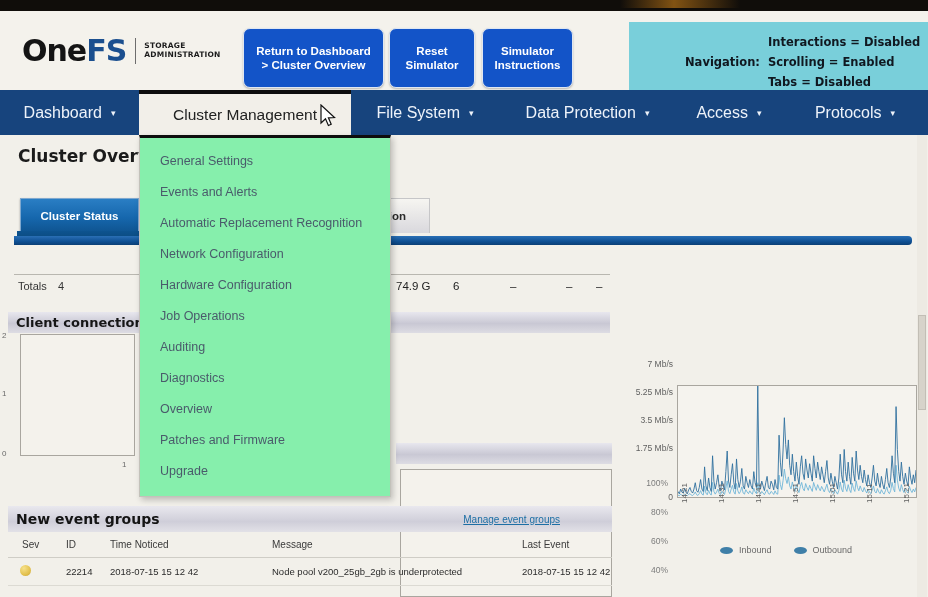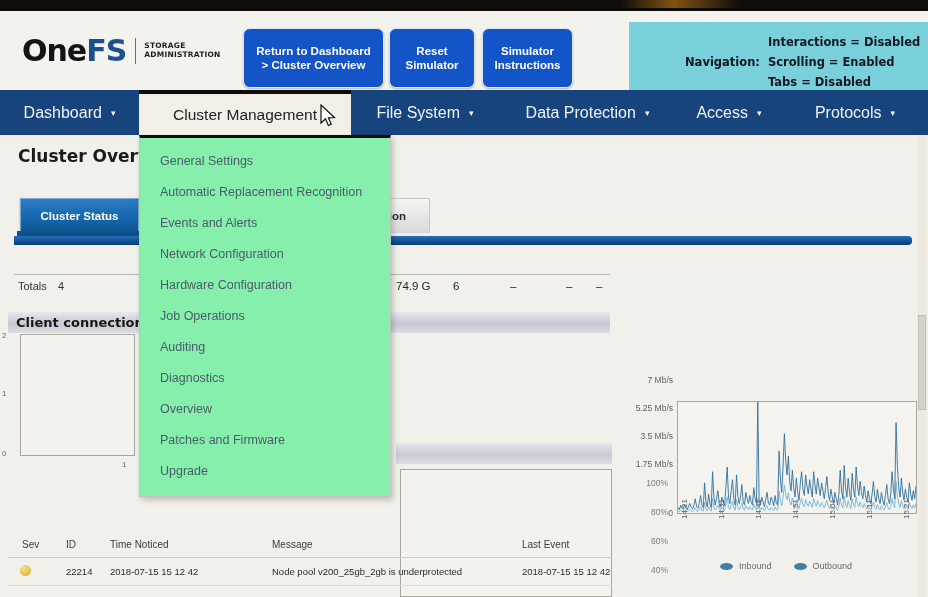--- a/index.html
+++ b/index.html
@@ -189,21 +189,21 @@
   #chart-mid    { left: 400px; top: 334px; width: 212px; height: 128px; }
 
   .ylab {
     position: absolute; font-size: 8px; color: #6a6a6a; text-align: right;
   }
   .xlab {
     position: absolute; font-size: 8px; color: #6a6a6a;
   }
 
   
-  #net-wrap { position: absolute; left: 625px; top: 110px; width: 300px; height: 230px; margin-top: 16px; }
+  #net-wrap { position: absolute; left: 625px; top: 110px; width: 300px; height: 230px; }
   #chart-net {
     position: absolute; left: 52px; top: 140px; width: 240px; height: 113px;
     border: 1px solid #a9a69f; background: #f5f3ee; overflow: hidden;
   }
   .net-y { position: absolute; right: 252px; font-size: 8.5px; color: #5f5f5f; white-space: nowrap; text-align: right; width: 46px;}
   .net-x {
     position: absolute; font-size: 8px; color: #5f5f5f;
     transform: rotate(-90deg); transform-origin: left top; white-space: nowrap;
   }
   .legend {
@@ -409,20 +409,24 @@
       </div>
     </div>
   </div>
 
   <div class="cpu-y" style="top:343px;">100%</div>
   <div class="cpu-y" style="top:372px;">80%</div>
   <div class="cpu-y" style="top:401px;">60%</div>
   <div class="cpu-y" style="top:430px;">40%</div>
 
   <div id="events">
+    <div id="events-head">
+      <span id="events-title">New event groups</span>
+      <a id="events-link" href="#">Manage event groups</a>
+    </div>
     <div id="events-table">
       <table>
         <thead>
           <tr>
             <th style="width:58px; padding-left:14px;">Sev</th>
             <th style="width:44px;">ID</th>
             <th style="width:162px;">Time Noticed</th>
             <th style="width:250px;">Message</th>
             <th>Last Event</th>
           </tr>
@@ -439,24 +443,24 @@
       </table>
     </div>
   </div>
 </div>
 
 <div id="menu">
   <div class="menu-item">
       <span>General Settings</span>
     </div>
   <div class="menu-item">
+      <span>Events and Alerts</span>
+    </div>
+  <div class="menu-item">
       <span>Automatic Replacement Recognition</span>
-    </div>
-  <div class="menu-item">
-      <span>Events and Alerts</span>
     </div>
   <div class="menu-item">
       <span>Network Configuration</span>
     </div>
   <div class="menu-item">
       <span>Hardware Configuration</span>
     </div>
   <div class="menu-item">
       <span>Job Operations</span>
     </div>

